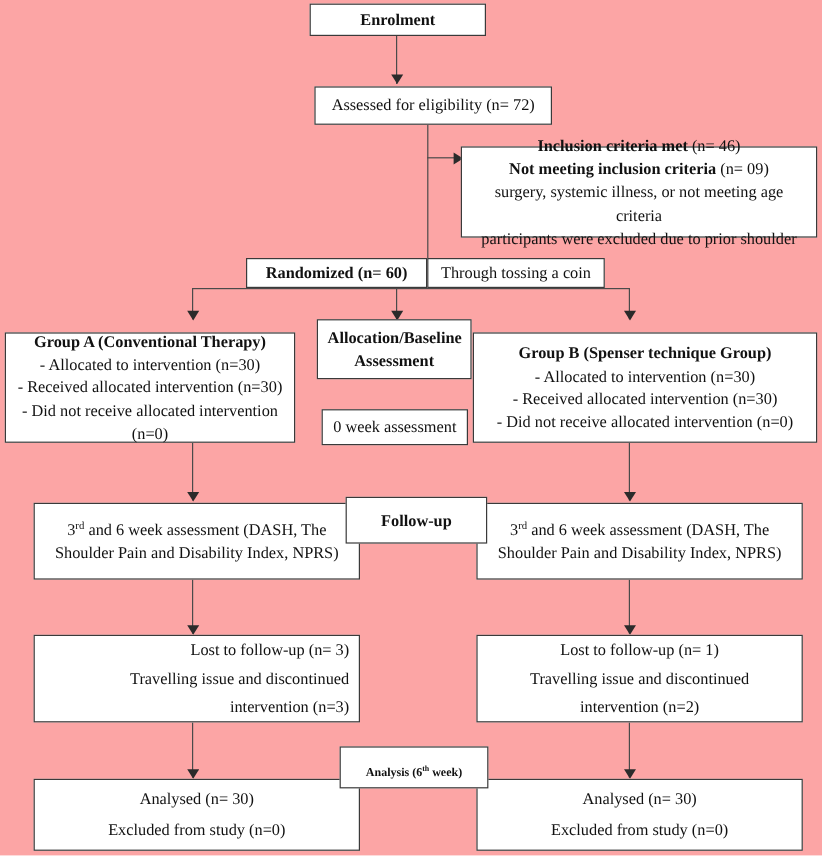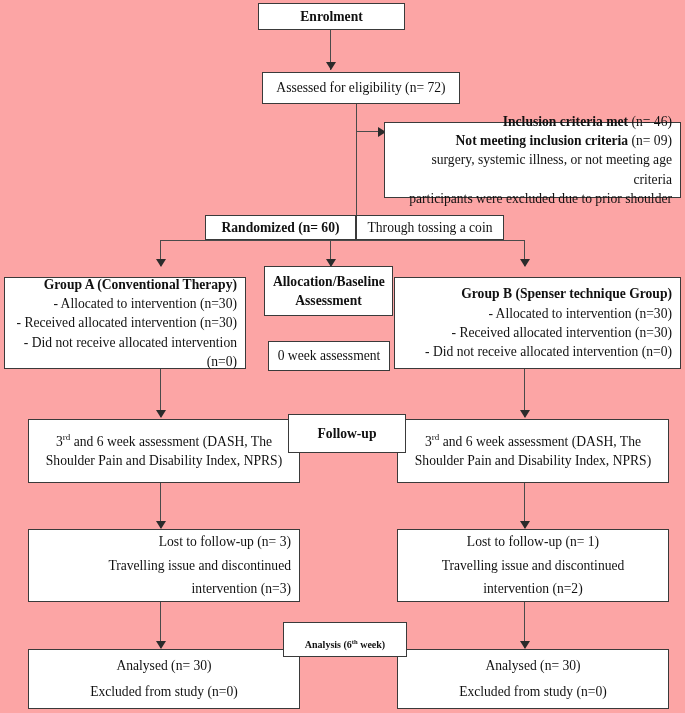--- a/index.html
+++ b/index.html
@@ -26,21 +26,21 @@
     background: #ffffff;
     display: flex;
     flex-direction: column;
     justify-content: center;
     font-size: 13.6px;
     line-height: 1.42;
     color: #111111;
     z-index: 3;
   }
   .box.center { align-items: center; text-align: center; }
-  .box.left   { align-items: flex-start; text-align: right; }
+  .box.left   { align-items: flex-start; text-align: center; }
   .pad { padding: 2px 8px; width: 100%; box-sizing: border-box; }
   .bold { font-weight: bold; }
   .hdr { font-weight: bold; }
   sup { font-size: 0.66em; vertical-align: super; line-height: 0; }
 
   
   .vline {
     position: absolute;
     width: 1.4px;
     background: #4a4a4a;

